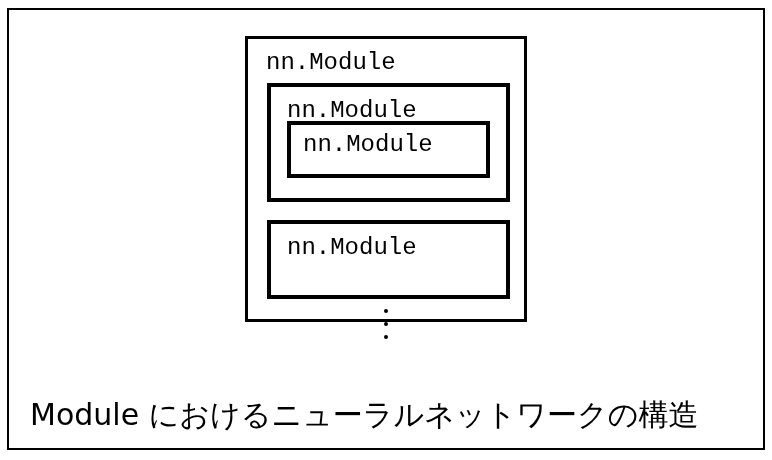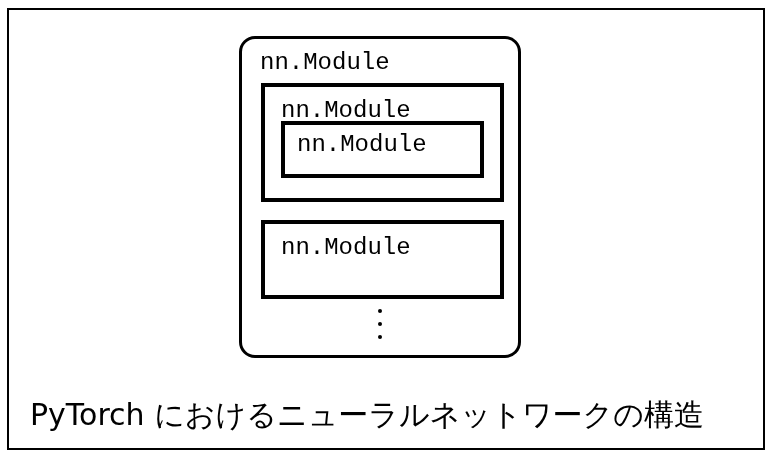--- a/index.html
+++ b/index.html
@@ -37,26 +37,25 @@
   .module-label {
     position: absolute;
     font-family: "Liberation Mono", "DejaVu Sans Mono", monospace;
     color: #000000;
     white-space: nowrap;
     line-height: 1;
   }
 
   
   #module-box-root {
-    left: 230px;
+    left: 236px;
     top: 26px;
     width: 282px;
-    height: 322px;
+    height: 286px;
     border-width: 3px;
-    border-radius: 16px;
   }
   #module-label-root {
     left: 18px;
     top: 12px;
     font-size: 24px;
   }
 
   
   #module-box-child-1 {
     left: 19px;
@@ -156,15 +155,15 @@
     </div>
 
     <div id="vertical-ellipsis">
       <span class="dot"></span>
       <span class="dot"></span>
       <span class="dot"></span>
     </div>
 
   </div>
 
-  <div id="figure-caption">PyTorch におけるニューラルネットワークの構造</div>
+  <div id="figure-caption">Module におけるニューラルネットワークの構造</div>
 
 </div>
 
 </body></html>

